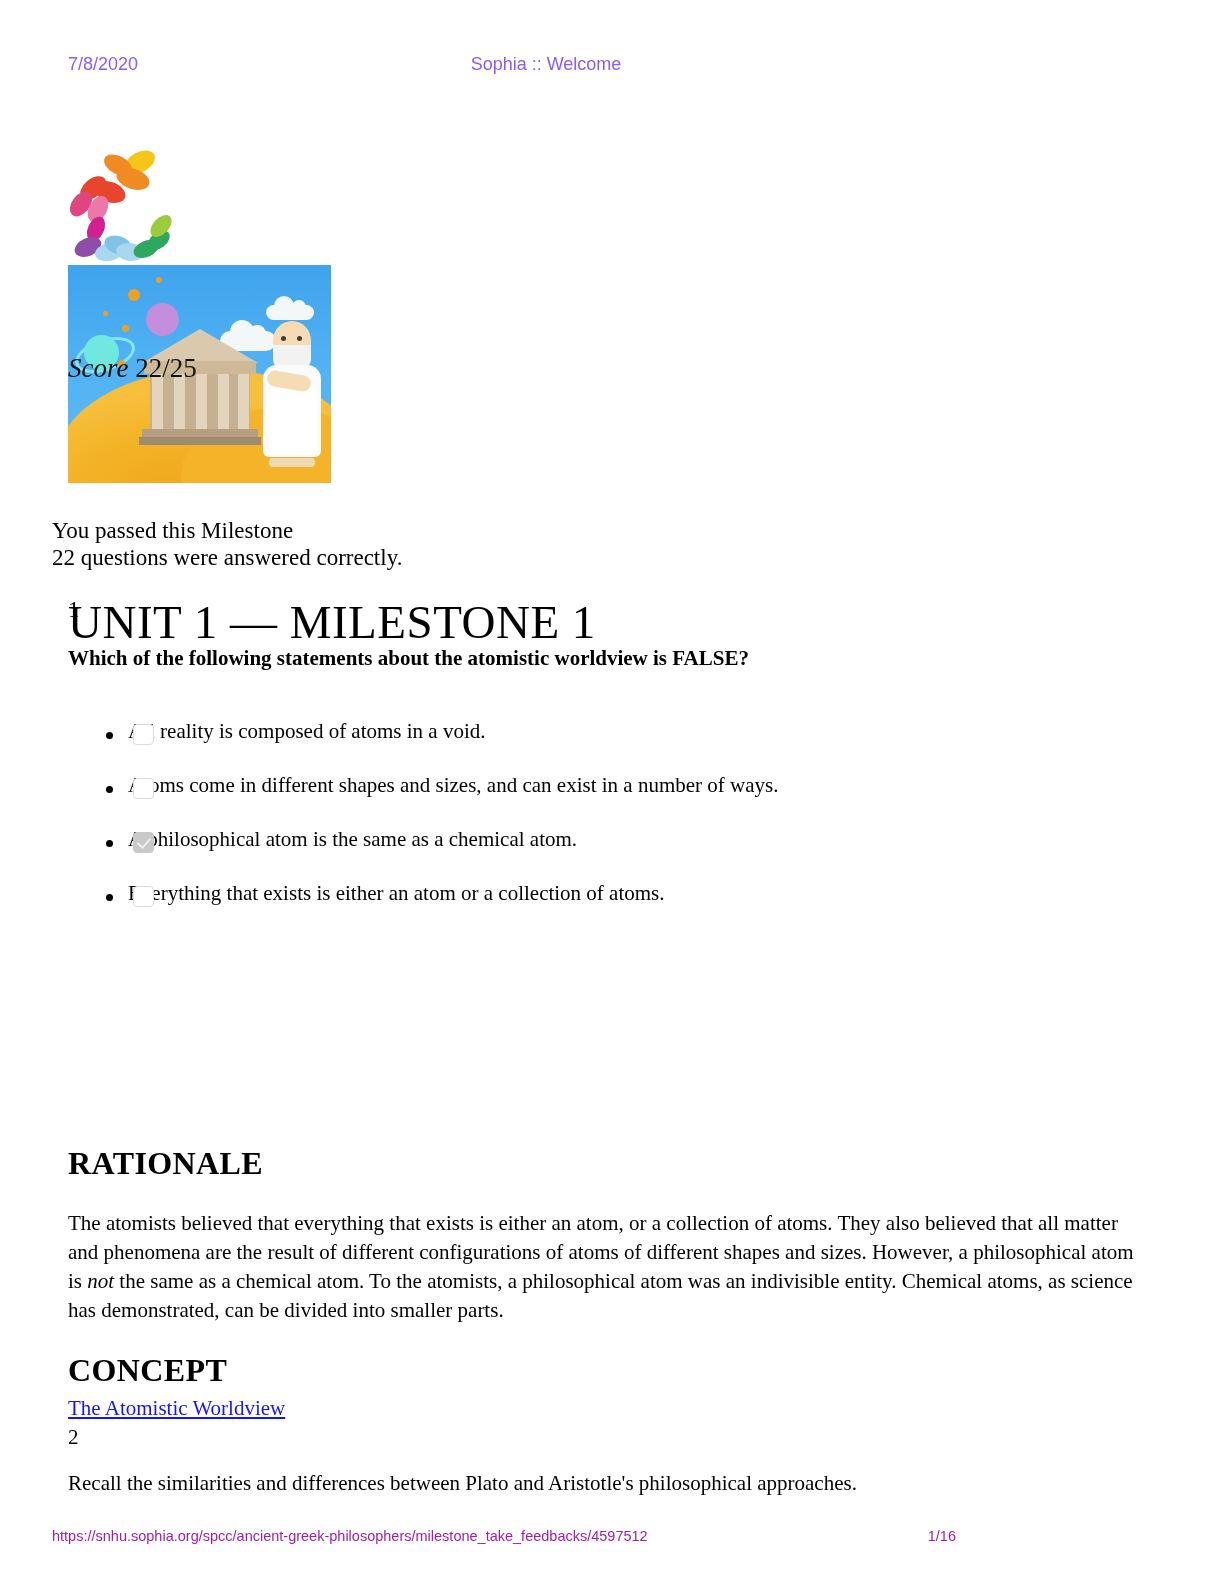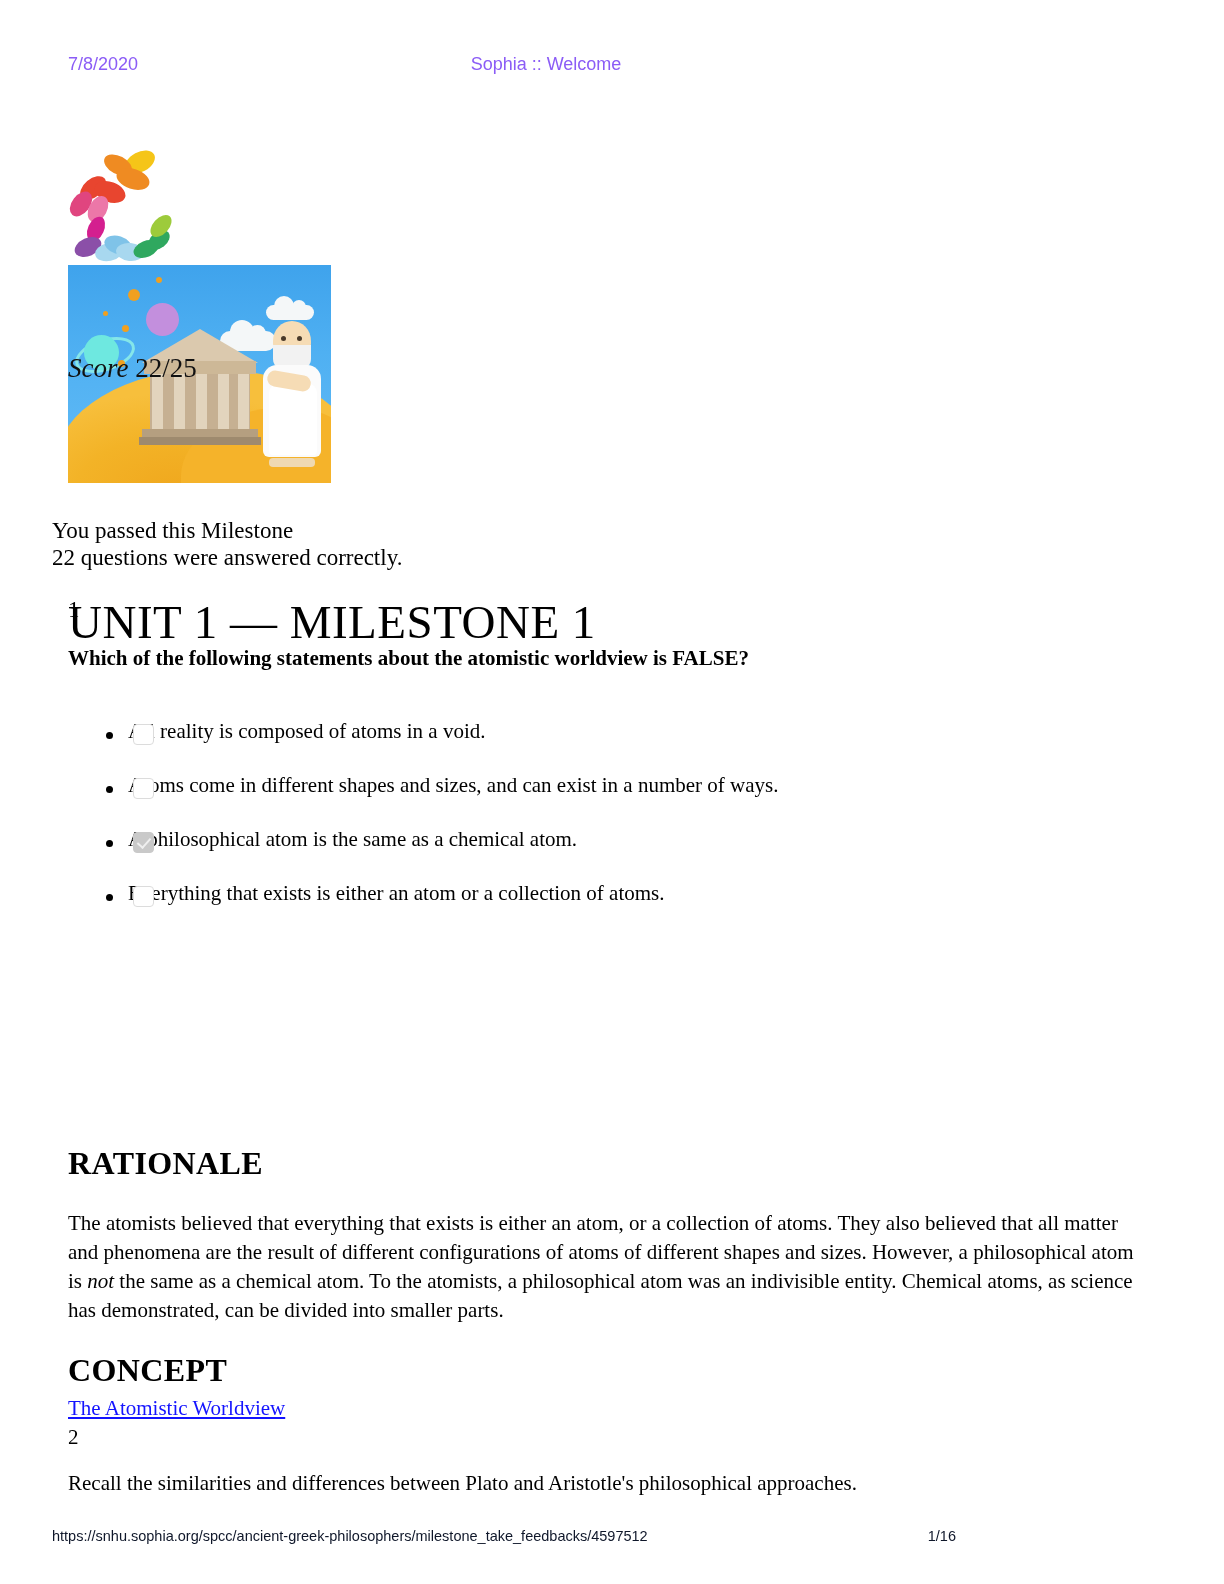--- a/index.html
+++ b/index.html
@@ -44,21 +44,21 @@
     white-space: nowrap;
   }
   .print-foot {
     position: absolute;
     bottom: 36px;
     left: 0;
     width: 1008px;
     height: 20px;
     font-family: "Liberation Sans", "DejaVu Sans", sans-serif;
     font-size: 14.5px;
-    color: #0f172a;
+    color: #a21caf;
   }
   .print-foot .pf-url {
     position: absolute;
     left: 52px;
     top: 0;
     white-space: nowrap;
   }
   .print-foot .pf-page {
     position: absolute;
     right: 52px;

